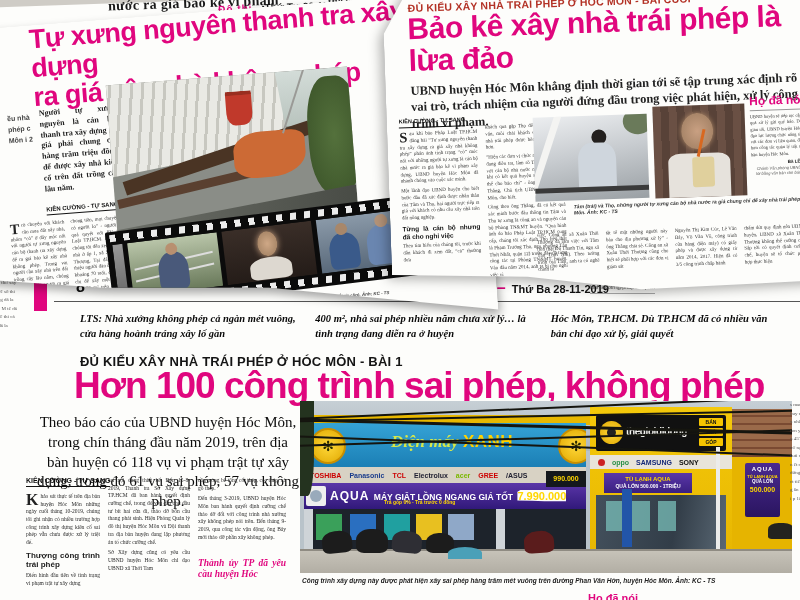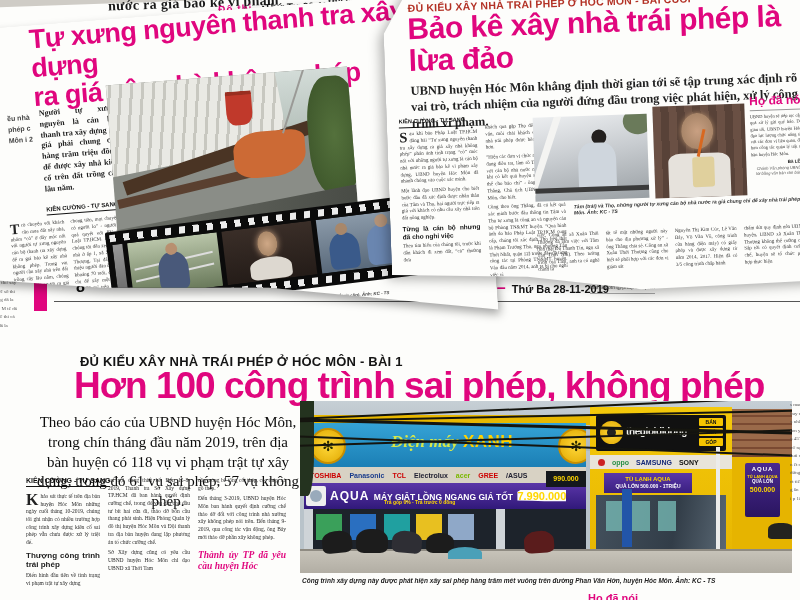--- a/index.html
+++ b/index.html
@@ -125,21 +125,21 @@
   .pm-lts div{flex:1;font:italic bold 10.5px/1.45 "Liberation Serif",serif;color:#0a0a0a;}
   .pm-kicker{position:absolute;left:90px;top:84px;font:bold 13px/1 "Liberation Sans",sans-serif;color:#151515;letter-spacing:.2px;}
   .pm-head{position:absolute;left:84px;top:96px;margin:0;width:730px;font:bold 37px/1 "Liberation Sans",sans-serif;color:#e0067e;letter-spacing:-1px;}
   .pm-stand{position:absolute;left:46px;top:142px;width:264px;font:15px/1.32 "Liberation Serif",serif;color:#0d0d0d;text-align:center;}
   .pm-byline{position:absolute;left:36px;top:206px;font:bold 7px/1 "Liberation Sans",sans-serif;color:#111;border-bottom:1px solid #111;padding-bottom:2px;}
   .pm-col{position:absolute;font:5.5px/1.4 "Liberation Serif",serif;color:#2a2a2a;text-align:justify;overflow:hidden;}
   .pm-col1{left:36px;top:222px;width:74px;height:120px;}
   .pm-col2{left:118px;top:206px;width:82px;height:136px;}
   .pm-col3{left:208px;top:206px;width:88px;height:136px;}
   .pm-sub{font:bold 8px/1.15 "Liberation Sans",sans-serif;color:#222;margin:4px 0 3px;}
-  .pm-quote{font:italic bold 9.5px/1.2 "Liberation Serif",serif;color:#e0067e;margin-top:8px;}
+  .pm-quote{font:italic bold 9.5px/1.2 "Liberation Serif",serif;color:#e0067e;margin-top:16px;}
   .dropcap::first-letter{float:left;font-size:2.9em;line-height:.8;padding:1px 2px 0 0;font-weight:bold;color:#222;}
   .pm-caption{position:absolute;left:312px;top:306px;width:440px;font:italic bold 6.5px/1.2 "Liberation Sans",sans-serif;color:#222;}
   .pm-bottitle{position:absolute;left:598px;top:322px;font:bold 11px/1 "Liberation Sans",sans-serif;color:#e0067e;}
   .pm-edge-r{position:absolute;left:800px;top:130px;width:15px;height:210px;overflow:hidden;font:5px/1.7 "Liberation Serif",serif;color:#555;word-break:break-all;}
 
   
   .pm-photo{position:absolute;left:310px;top:130px;width:492px;height:172px;overflow:hidden;background:#b9c3ca;}
   .sp-sky{position:absolute;left:0;top:0;width:100%;height:50px;background:linear-gradient(#c6cfd5,#aeb8c0);}
   .wire{position:absolute;height:2px;background:#15150f;width:110%;left:-5%;}
   .w1{top:6px;transform:rotate(-2.5deg);}
@@ -289,20 +289,23 @@
     <div class="pm-num">8</div>
     <div class="pm-rule"></div>
     <div class="pm-mast">
       <span class="sec">Đô thị</span>
       <span class="dash">–</span>
       <span class="date">Thứ Ba 28-11-2019</span>
     </div>
     <div class="pm-email">kinhtedothi@phapluattp.vn</div>
 
     <div class="pm-lts">
+      <div>LTS: Nhà xưởng không phép cả ngàn mét vuông, cửa hàng hoành tráng xây lố gần</div>
+      <div>400 m², nhà sai phép nhiều năm chưa xử lý… là tình trạng đang diễn ra ở huyện</div>
+      <div>Hóc Môn, TP.HCM. Dù TP.HCM đã có nhiều văn bản chỉ đạo xử lý, giải quyết</div>
     </div>
 
     <div class="pm-kicker">ĐỦ KIỂU XÂY NHÀ TRÁI PHÉP Ở HÓC MÔN - BÀI 1</div>
     <h1 class="pm-head">Hơn 100 công trình sai phép, không phép</h1>
     <div class="pm-stand serif">Theo báo cáo của UBND huyện Hóc Môn, trong chín tháng đầu năm 2019, trên địa bàn huyện có 118 vụ vi phạm trật tự xây dựng, trong đó 61 vụ sai phép, 57 vụ không phép.</div>
     <div class="pm-byline">KIÊN CƯỜNG - TỰ SANG</div>
 
     <div class="pm-col pm-col1">
       <p class="p dropcap">Khảo sát thực tế trên địa bàn huyện Hóc Môn những ngày cuối tháng 10-2019, chúng tôi ghi nhận có nhiều trường hợp công trình xây dựng kiên cố sai phép vẫn chưa được xử lý triệt để.</p>
       <div class="pm-sub">Thượng công trình trái phép</div>

